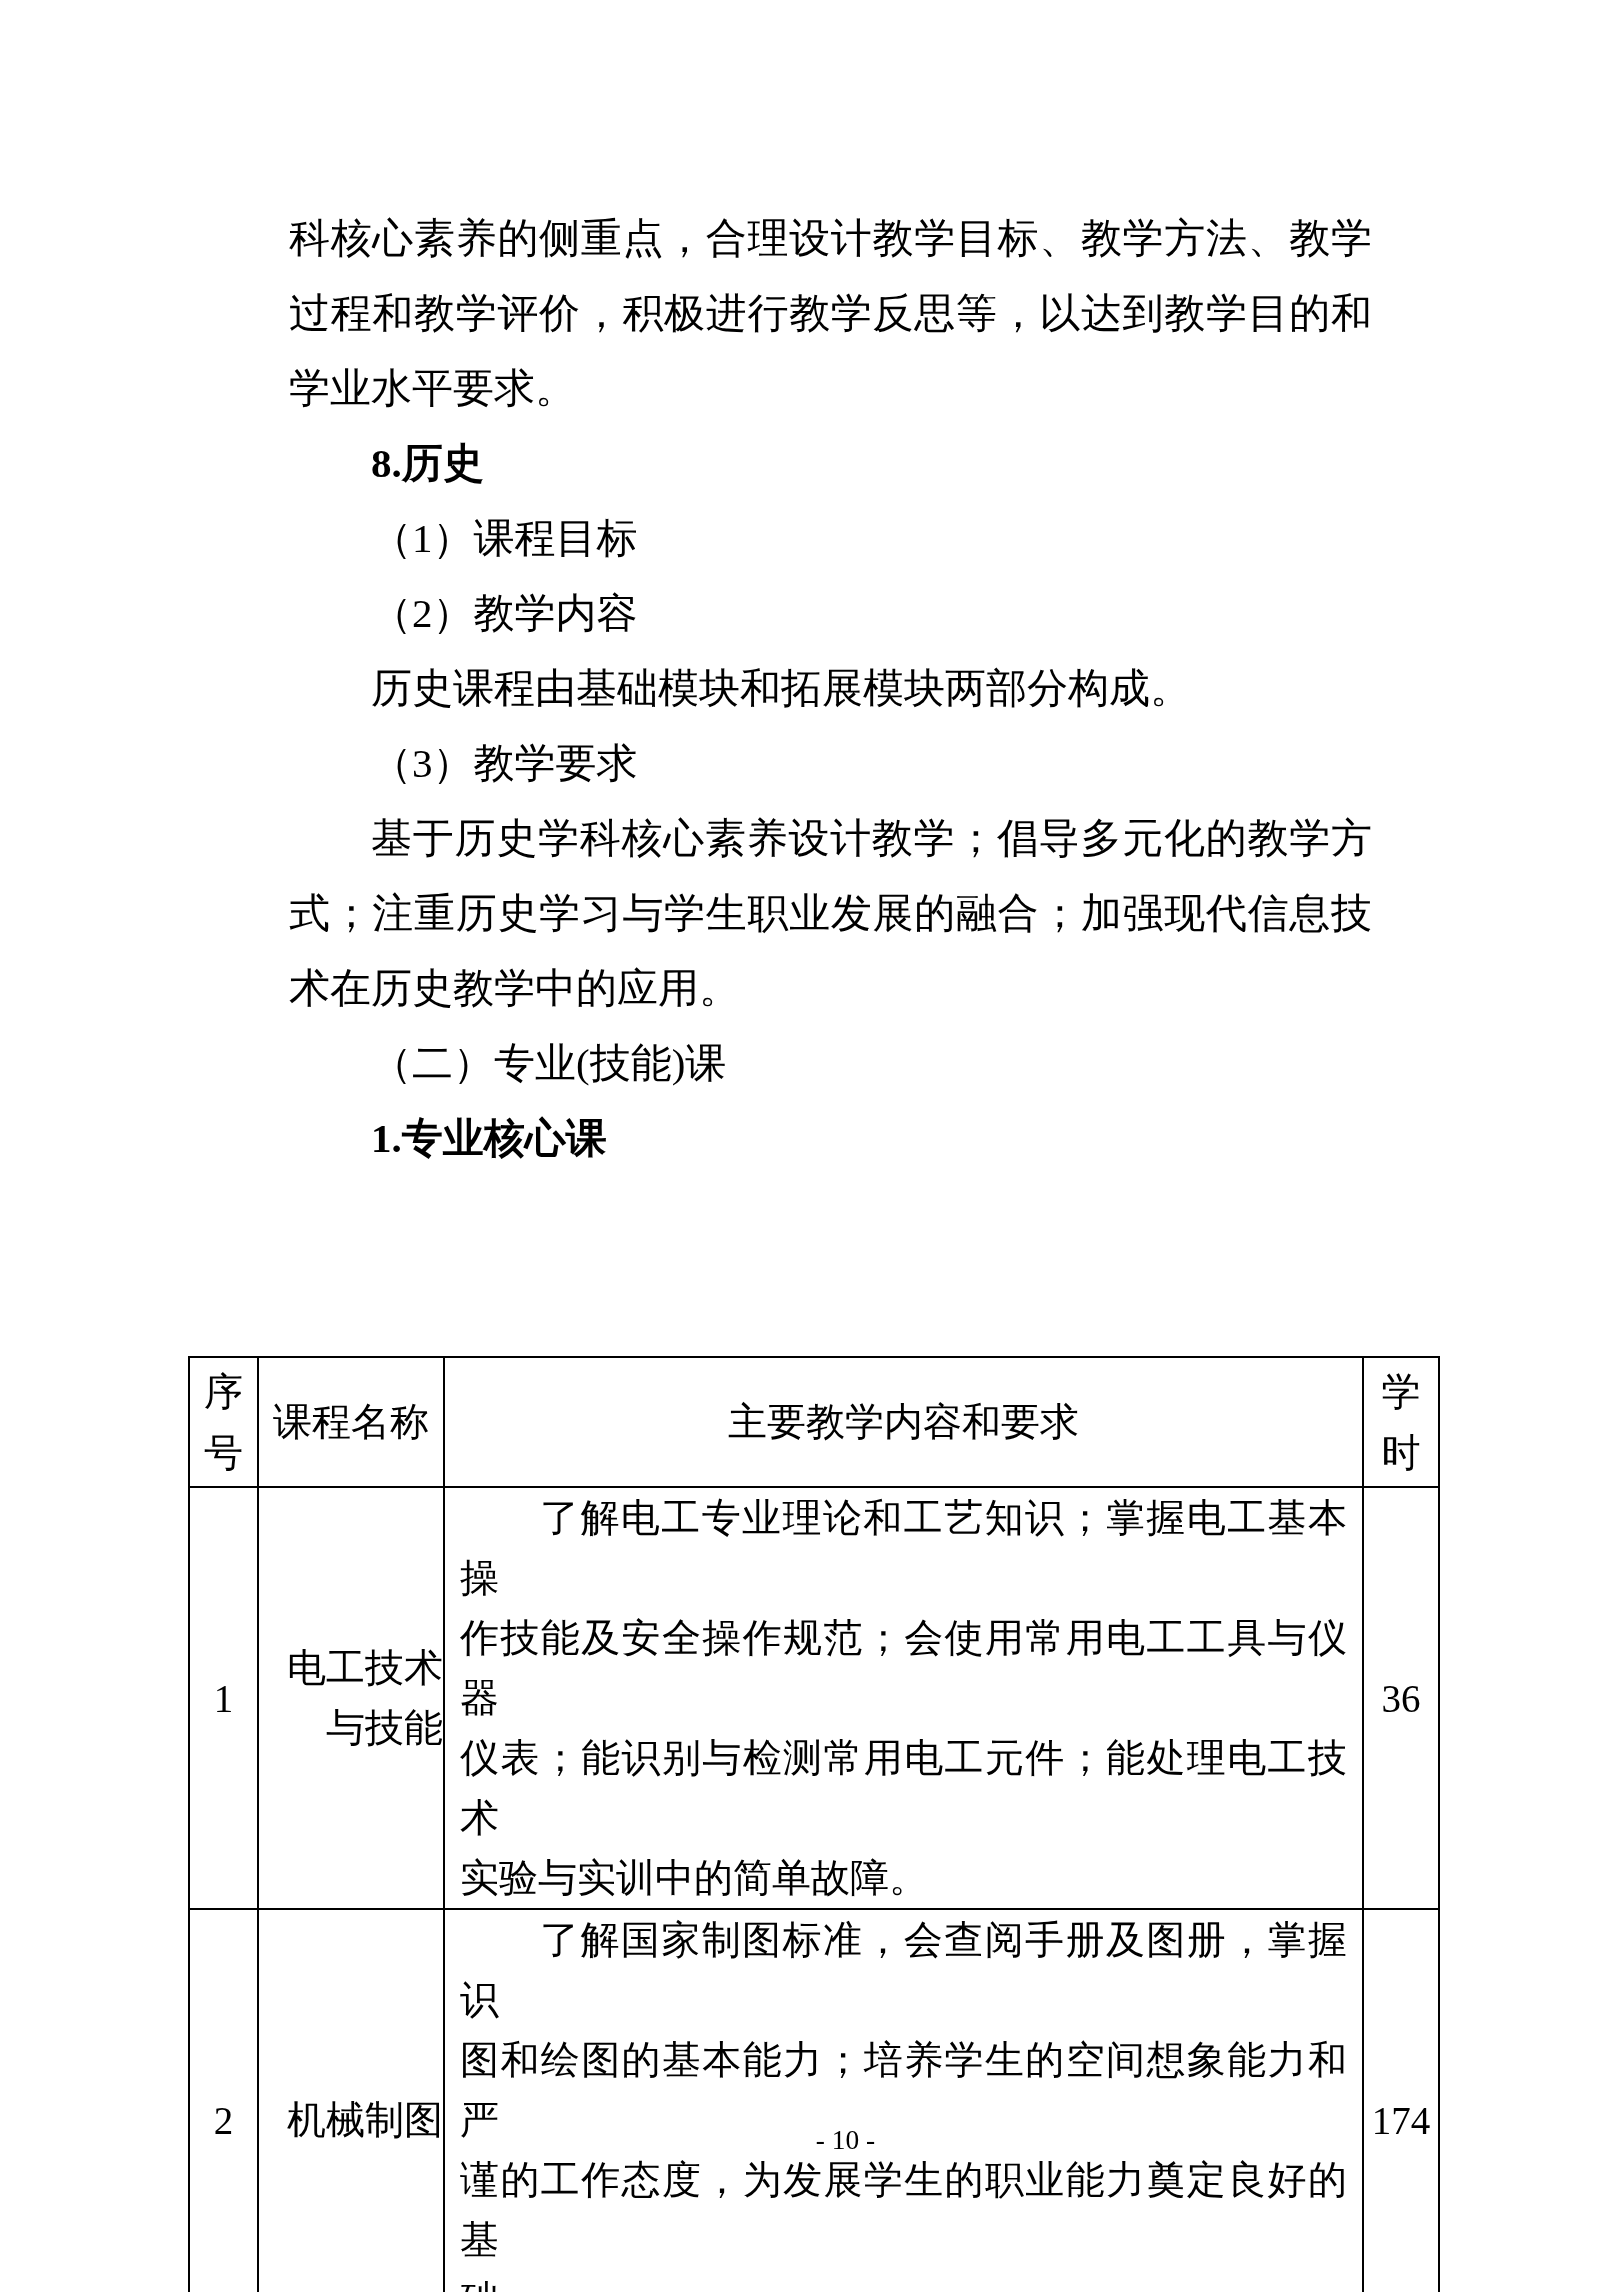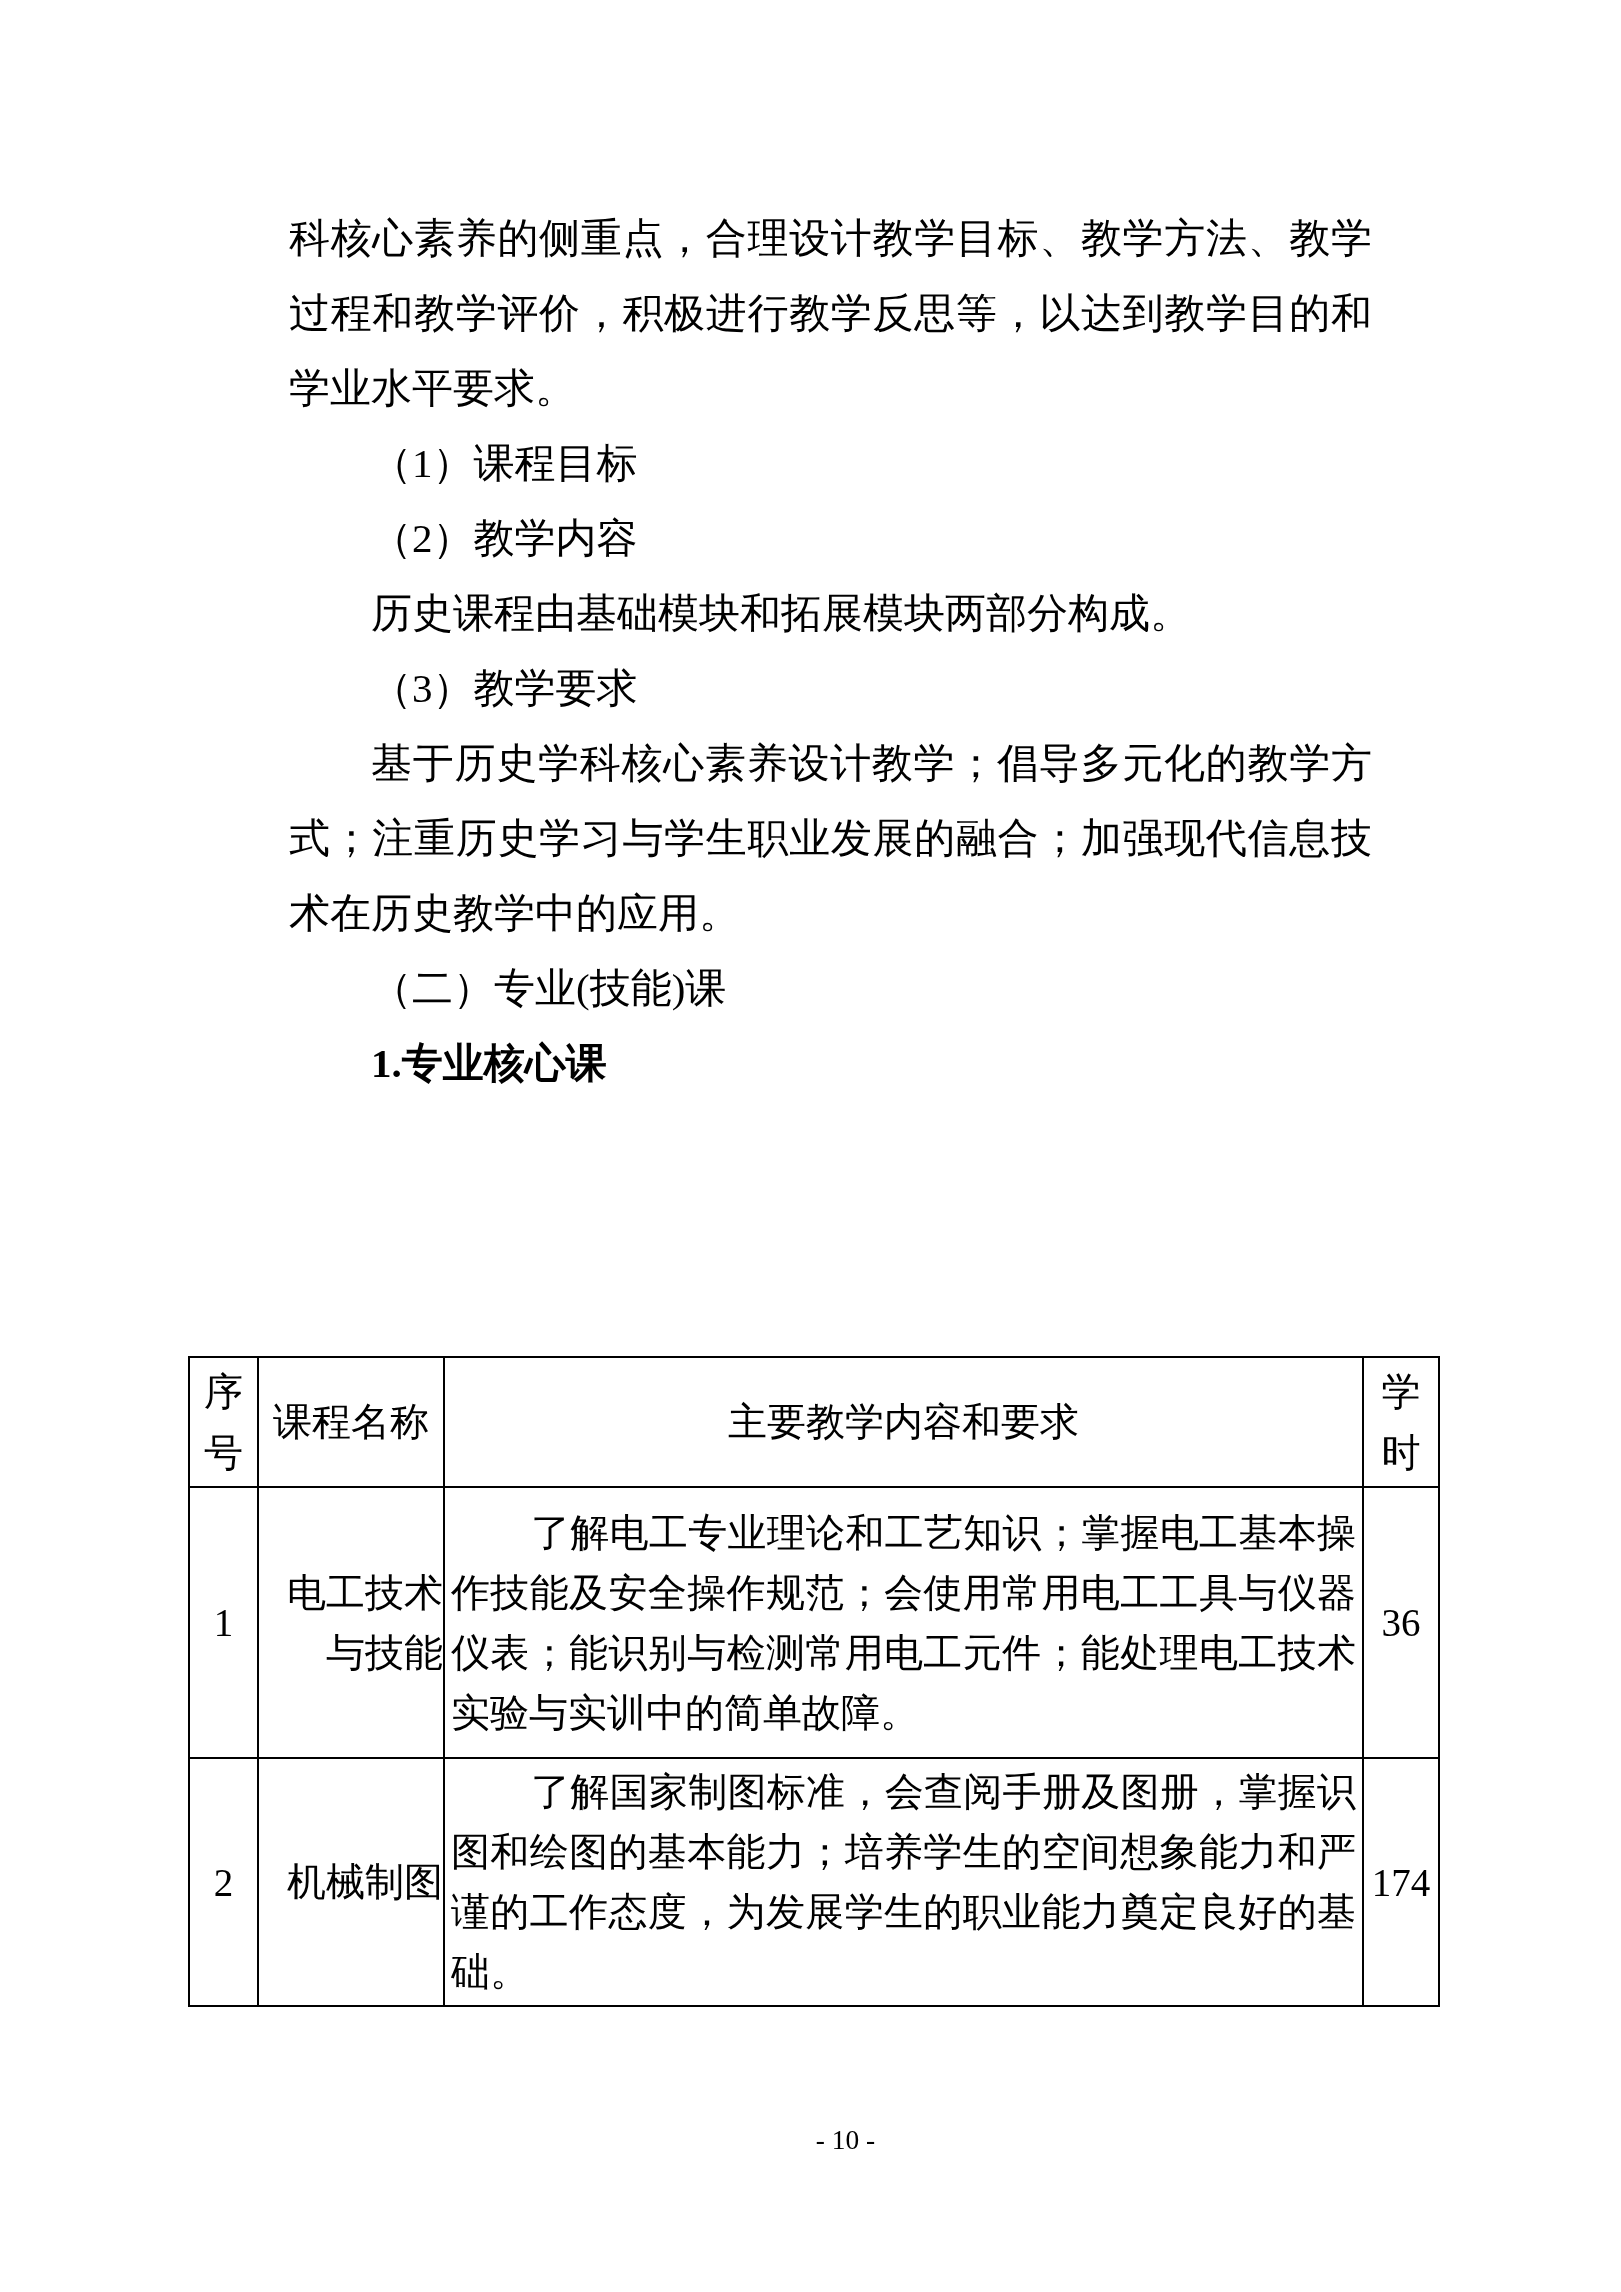--- a/index.html
+++ b/index.html
@@ -29,37 +29,38 @@
     border-collapse:collapse; table-layout:fixed;
   }
   .course-table td {
     border:2px solid #000000;
     font-size:39px; font-weight:normal;
     vertical-align:middle; padding:0;
   }
   .c-center { text-align:center; }
   .stack div { line-height:61px; text-align:center; }
   .course-lines div { line-height:60px; text-align:right; }
-  td.content-cell { padding:0 6px; }
+  td.content-cell { padding:0 15px; }
   .cln { line-height:60px; font-size:39px; text-align:left; }
   .cln.cfull  { text-align:justify; text-align-last:justify; }
   .cln.cfirst { text-indent:80px; }
   
   .page-number {
     position:absolute; left:0; top:2125px; width:1621px;
     text-align:center; font-size:27.4px; line-height:31px;padding-left:35px;
   }
 </style>
 </head>
 <body>
 
 <div class="doc-text">
   <div class="ln jfull">科核心素养的侧重点，合理设计教学目标、教学方法、教学</div>
   <div class="ln jfull">过程和教学评价，积极进行教学反思等，以达到教学目的和</div>
   <div class="ln">学业水平要求。</div>
+  <div class="ln indent bold">8.历史</div>
   <div class="ln indent">（1）课程目标</div>
   <div class="ln indent">（2）教学内容</div>
   <div class="ln indent">历史课程由基础模块和拓展模块两部分构成。</div>
   <div class="ln indent">（3）教学要求</div>
   <div class="ln indent jfull">基于历史学科核心素养设计教学；倡导多元化的教学方</div>
   <div class="ln jfull">式；注重历史学习与学生职业发展的融合；加强现代信息技</div>
   <div class="ln">术在历史教学中的应用。</div>
   <div class="ln indent">（二）专业(技能)课</div>
   <div class="ln indent bold">1.专业核心课</div>
 </div>

